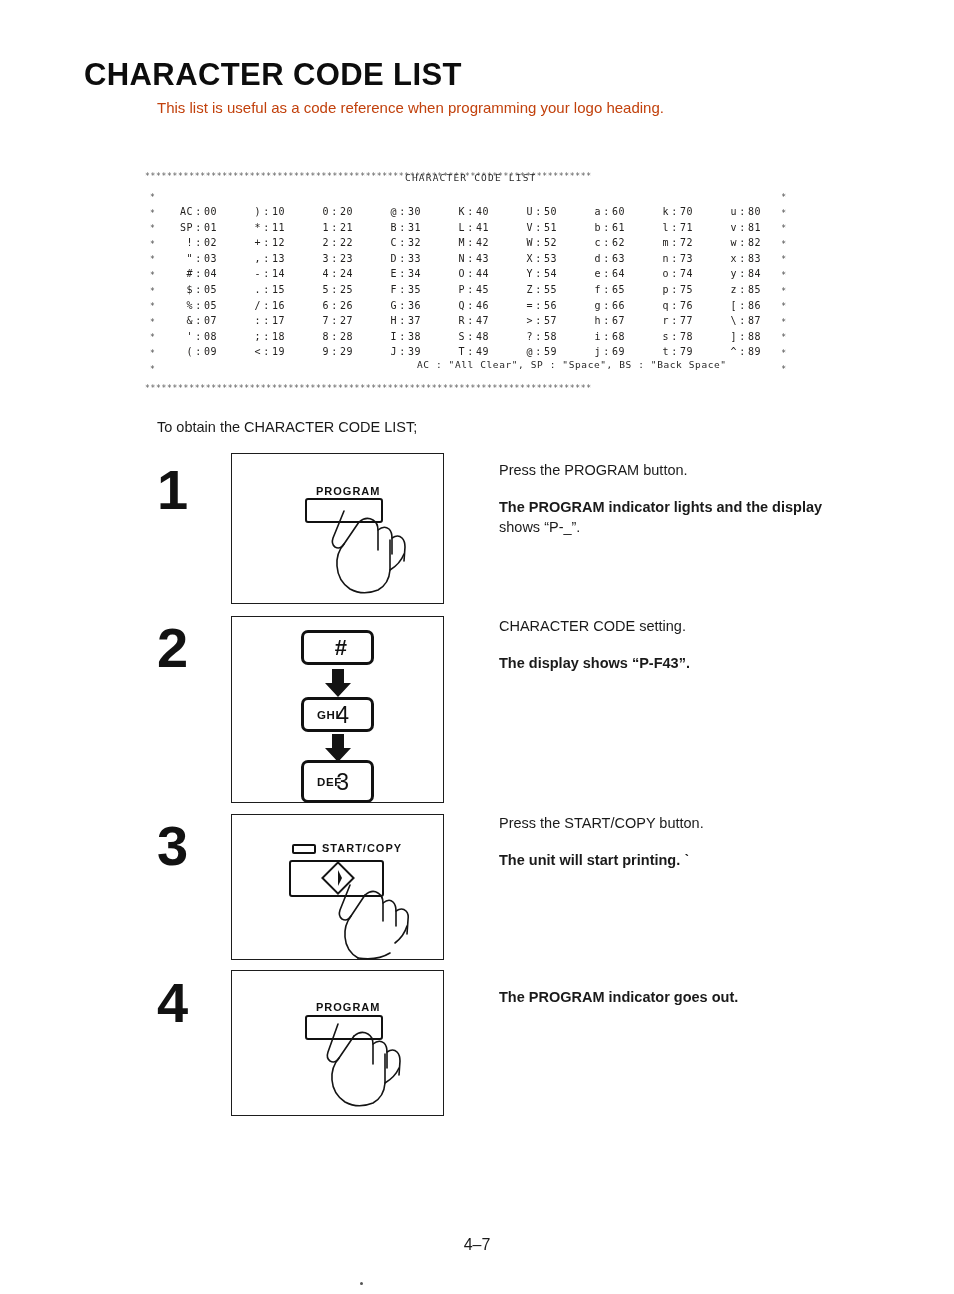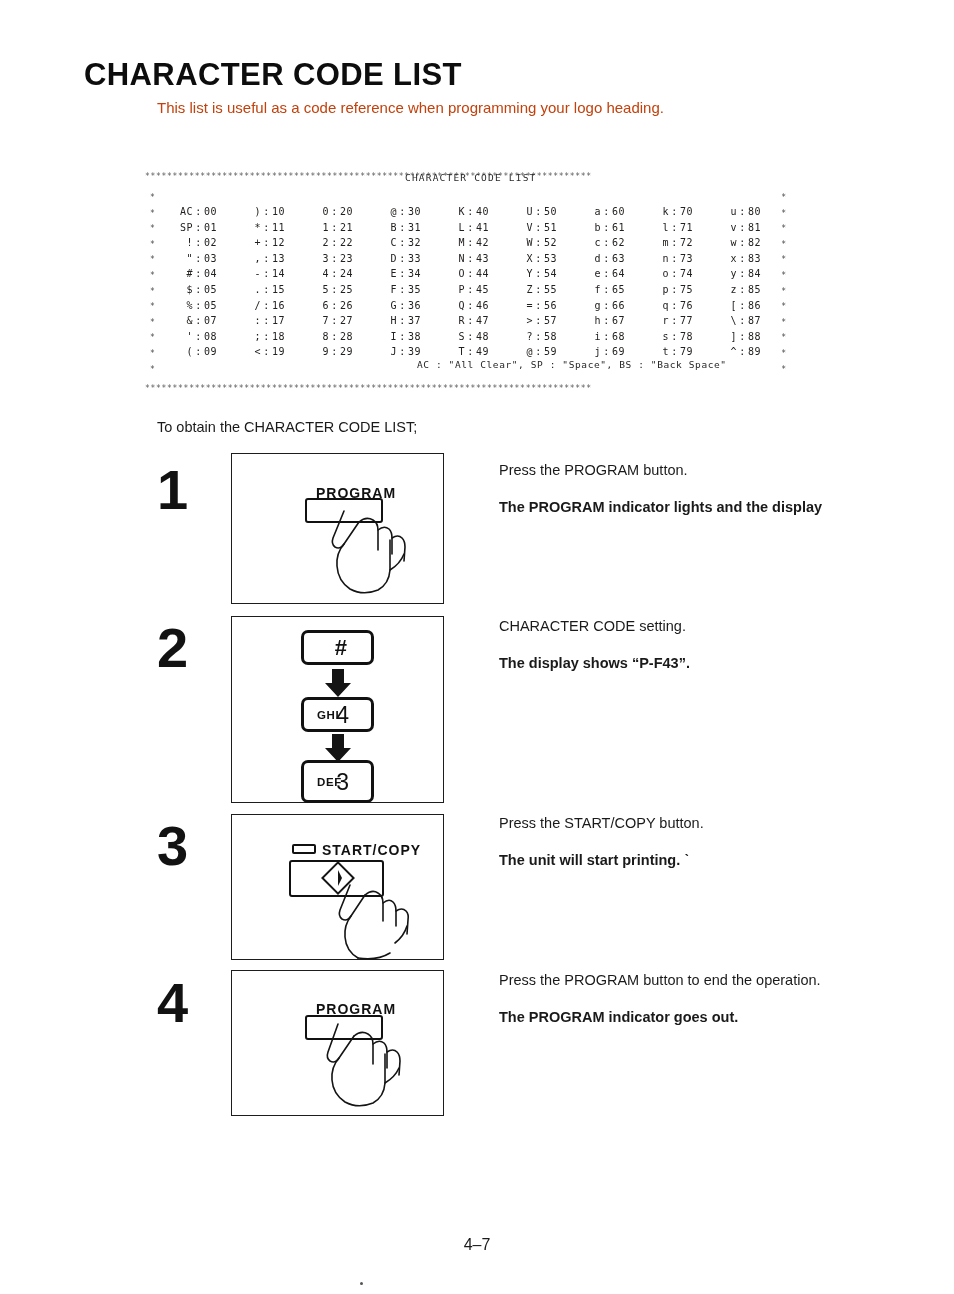--- a/index.html
+++ b/index.html
@@ -146,21 +146,21 @@
     font-size: 14.5px;
     line-height: 20px;
     color: #1a1a1a;
   }
   .step-text p { margin: 0; }
   .step-text p.gap { margin-top: 17px; font-weight: bold; }
 
   
   .prog-label {
     position: absolute;
-    font-size: 14px;
+    font-size: 11px;
     font-weight: bold;
     letter-spacing: 1px;
     color: #111;
     white-space: nowrap;
     text-align: center;
   }
   .prog-key {
     position: absolute;
     border: 2.5px solid #111;
     border-radius: 3px;
@@ -395,20 +395,21 @@
         <path d="M146 76 Q152 71 157 75 Q160 78 160 84 L160 100"></path>
         <path d="M160 84 Q166 80 170 84 Q173 87 173 93 L172 107"></path>
         <path d="M158 116 Q168 110 172 100"></path>
       </g>
     </svg>
   </div>
 
   <div class="step-text" style="left:499px; top:460px; width:400px;">
     <p>Press the PROGRAM button.</p>
     <p class="gap">The PROGRAM indicator lights and the display</p>
+    <p>shows “P-_”.</p>
   </div>
 </div>
 
 <div class="step">
   <div class="step-number" style="left:157px; top:620px;">2</div>
 
   <div class="step-figure" style="left:231px; top:616px; width:213px; height:187px;">
     <div class="keycap" style="left:69px; top:13px; width:73px; height:35px;">
       <span class="kc-hash">#</span>
     </div>
@@ -474,19 +475,18 @@
         <path d="M107 87 Q99 96 100 109 Q101 123 113 131 Q126 138 141 132 Q152 126 153 112 L153 83"></path>
         <path d="M122 65 Q129 59 136 63 Q141 66 141 73 L141 93"></path>
         <path d="M141 73 Q147 68 152 72 Q155 75 155 81 L155 97"></path>
         <path d="M155 81 Q161 77 165 81 Q168 84 168 90 L167 104"></path>
         <path d="M153 112 Q163 106 167 97"></path>
       </g>
     </svg>
   </div>
 
   <div class="step-text" style="left:499px; top:970px; width:400px;">
-    <p>Press the PROGRAM button to end the operation.</p>
     <p class="gap">The PROGRAM indicator goes out.</p>
   </div>
 </div>
 
 <div id="footer-page">4–7</div>
 <div id="footer-dot"></div>
 
 </body></html>

